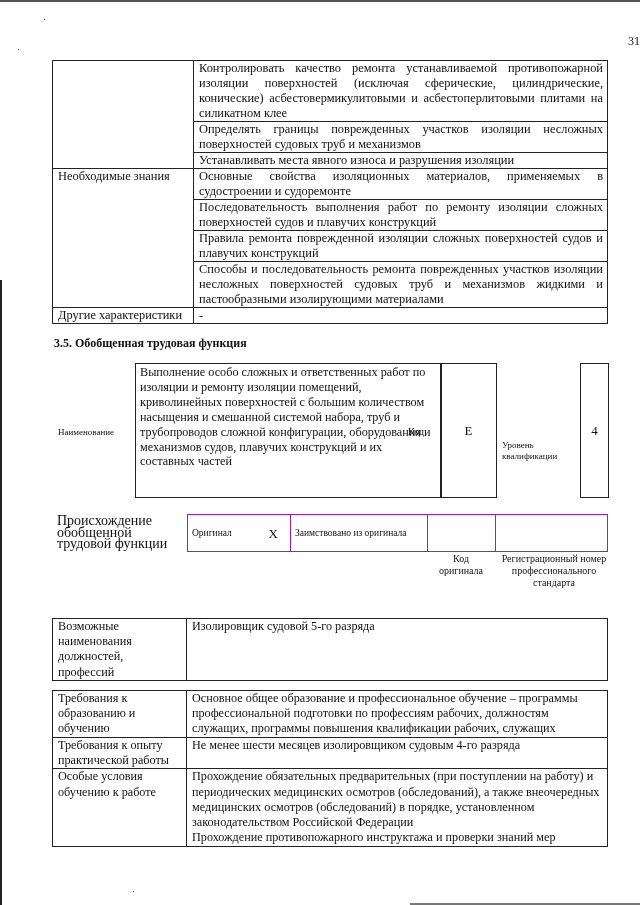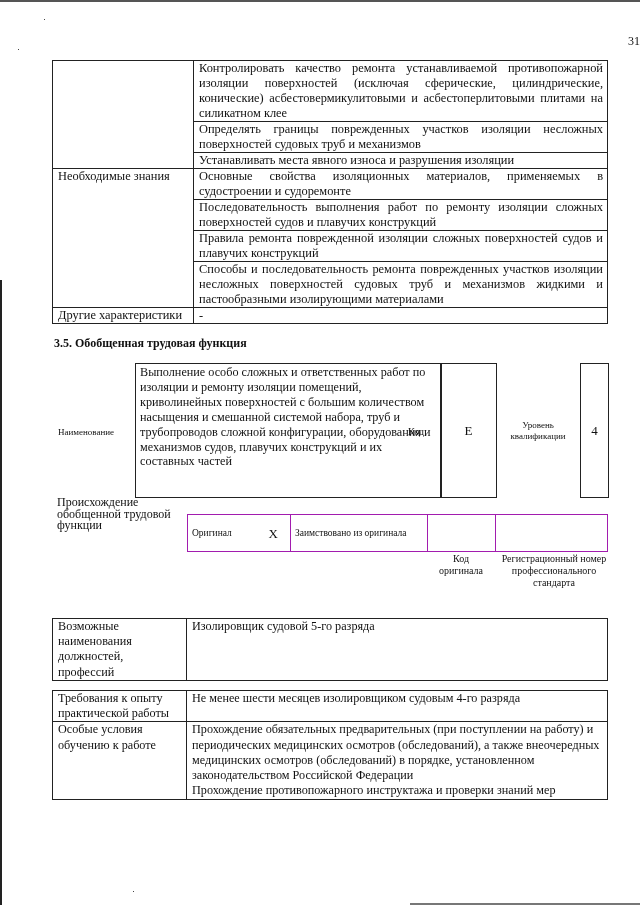--- a/index.html
+++ b/index.html
@@ -93,26 +93,26 @@
 <div class="section-title">3.5. Обобщенная трудовая функция</div>
 
 <div class="lbl-small" style="left:58px;top:427px">Наименование</div>
 <div id="name-box" class="box">Выполнение особо сложных и ответственных работ по изоляции и ремонту изоляции помещений, криволинейных поверхностей с большим количеством насыщения и смешанной системой набора, труб и трубопроводов сложной конфигурации, оборудования и механизмов судов, плавучих конструкций и их составных частей</div>
 
 <div class="lbl-small" style="left:408px;top:426px;font-size:10px">Код</div>
 <div id="code-box" class="box">
     <span>E</span>
   </div>
 
-<div class="lbl-small" style="left:502px;top:420px;width:72px;text-align:center">Уровень квалификации</div>
+<div class="lbl-small" style="left:502px;top:440px;width:72px;text-align:left">Уровень квалификации</div>
 <div id="level-box" class="box">
     <span>4</span>
   </div>
 
-<div class="lbl-small" style="left:57px;top:497px;width:120px;font-size:12px;line-height:11.5px">Происхождение обобщенной трудовой функции</div>
+<div class="lbl-small" style="left:57px;top:515px;width:120px;font-size:14px;line-height:11.5px">Происхождение обобщенной трудовой функции</div>
 <table id="origin-table">
   <colgroup>
       <col style="width:103px">
       <col style="width:137px">
       <col style="width:68px">
       <col>
     </colgroup>
   <tbody>
       <tr>
     <td>
@@ -140,20 +140,24 @@
   </tr>
 </tbody>
   </table>
 
 <table id="requirements-table" class="grid">
   <colgroup>
       <col class="c1">
       <col>
     </colgroup>
   <tbody>
+      <tr>
+    <td style="height:46px">Требования к образованию и обучению</td>
+    <td>Основное общее образование и профессиональное обучение – программы профессиональной подготовки по профессиям рабочих, должностям служащих, программы повышения квалификации рабочих, служащих</td>
+  </tr>
   <tr>
     <td style="height:29px">Требования к опыту практической работы</td>
     <td>Не менее шести месяцев изолировщиком судовым 4-го разряда</td>
   </tr>
   <tr>
     <td style="height:77px">Особые условия обучению к работе</td>
     <td>
       <div>Прохождение обязательных предварительных (при поступлении на работу) и периодических медицинских осмотров (обследований), а также внеочередных медицинских осмотров (обследований) в порядке, установленном законодательством Российской Федерации</div>
       <div>Прохождение противопожарного инструктажа и проверки знаний мер</div>
     </td>

